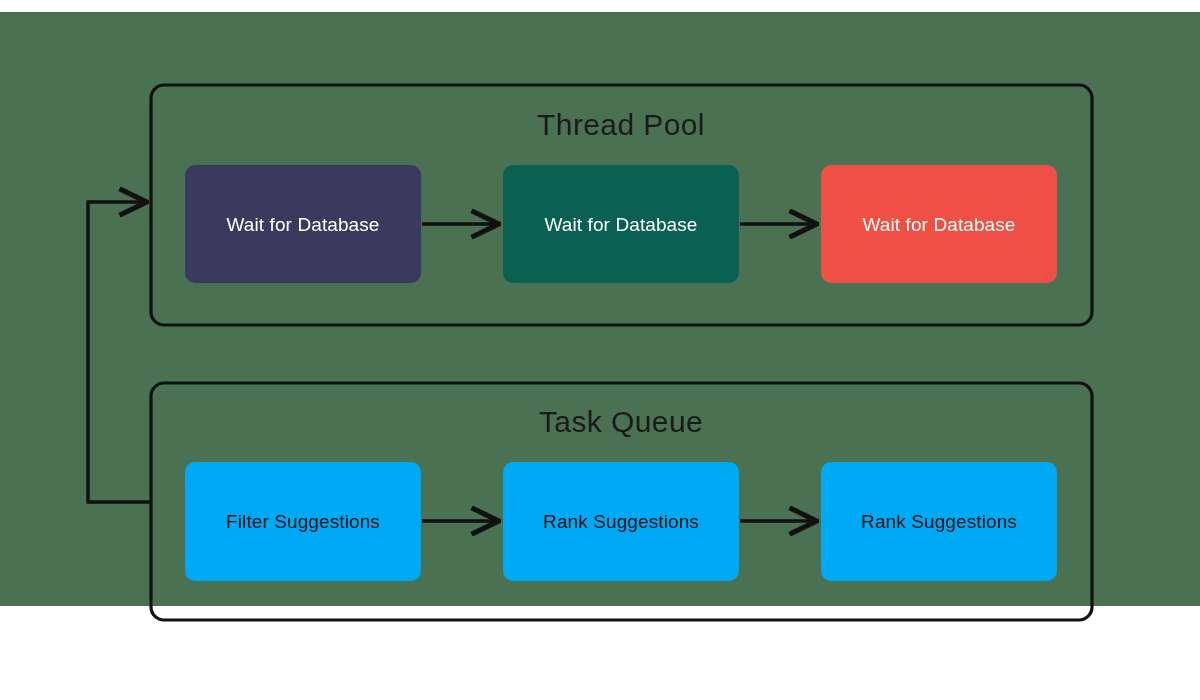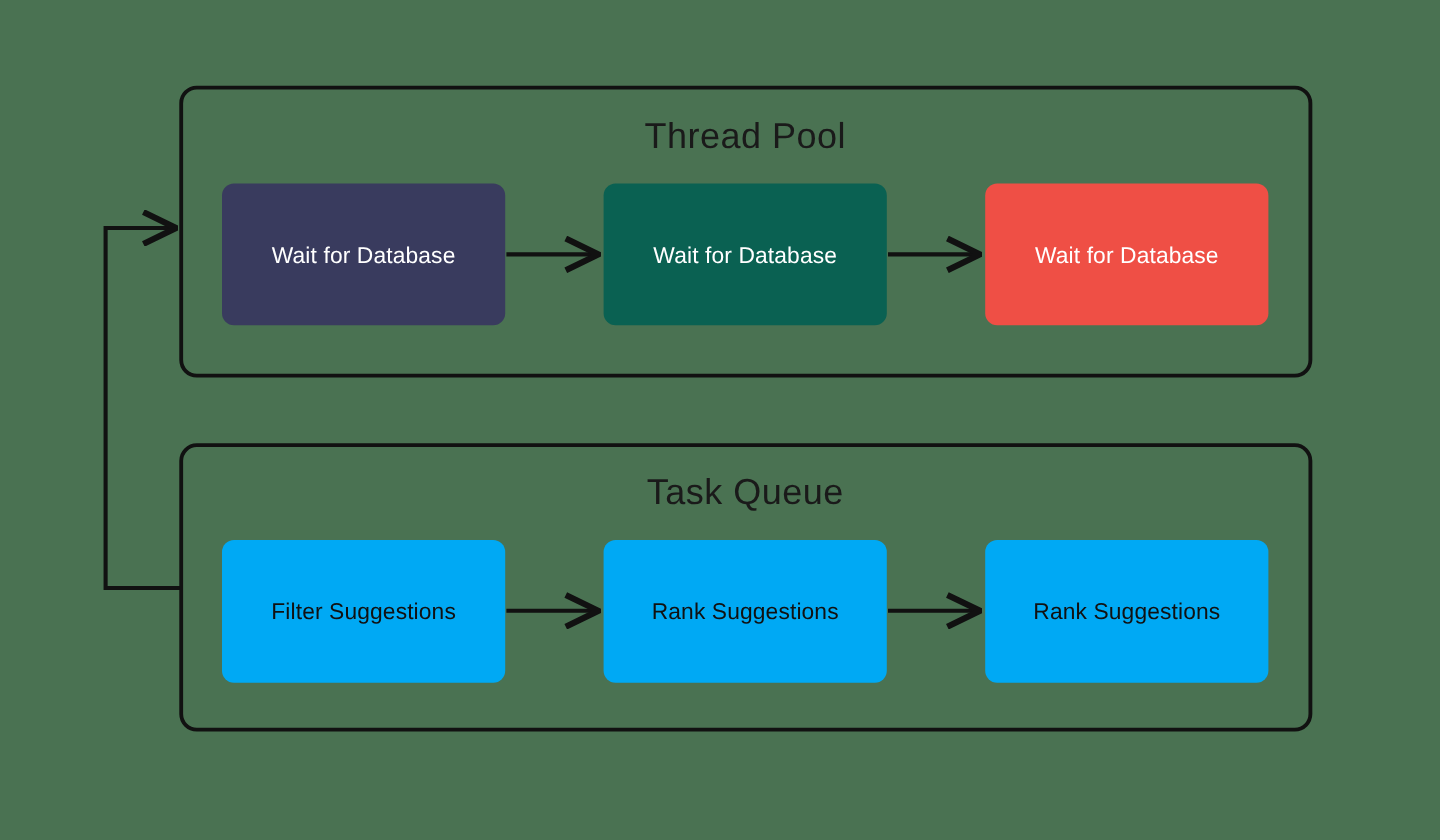--- a/index.html
+++ b/index.html
@@ -9,22 +9,23 @@
   }
   body {
     width: 1200px;
     height: 700px;
     overflow: hidden;
     font-family: "Liberation Sans", "DejaVu Sans", sans-serif;
   }
   #canvas {
     position: relative;
     width: 1200px;
-    height: 700px;
+    height: 594px;
     background: #4a7252;
+    margin-top: 12px;
   }
   #diagram-svg {
     position: absolute;
     top: 0;
     left: 0;
     width: 1200px;
     height: 700px;
     display: block;
   }
   .group-title {

